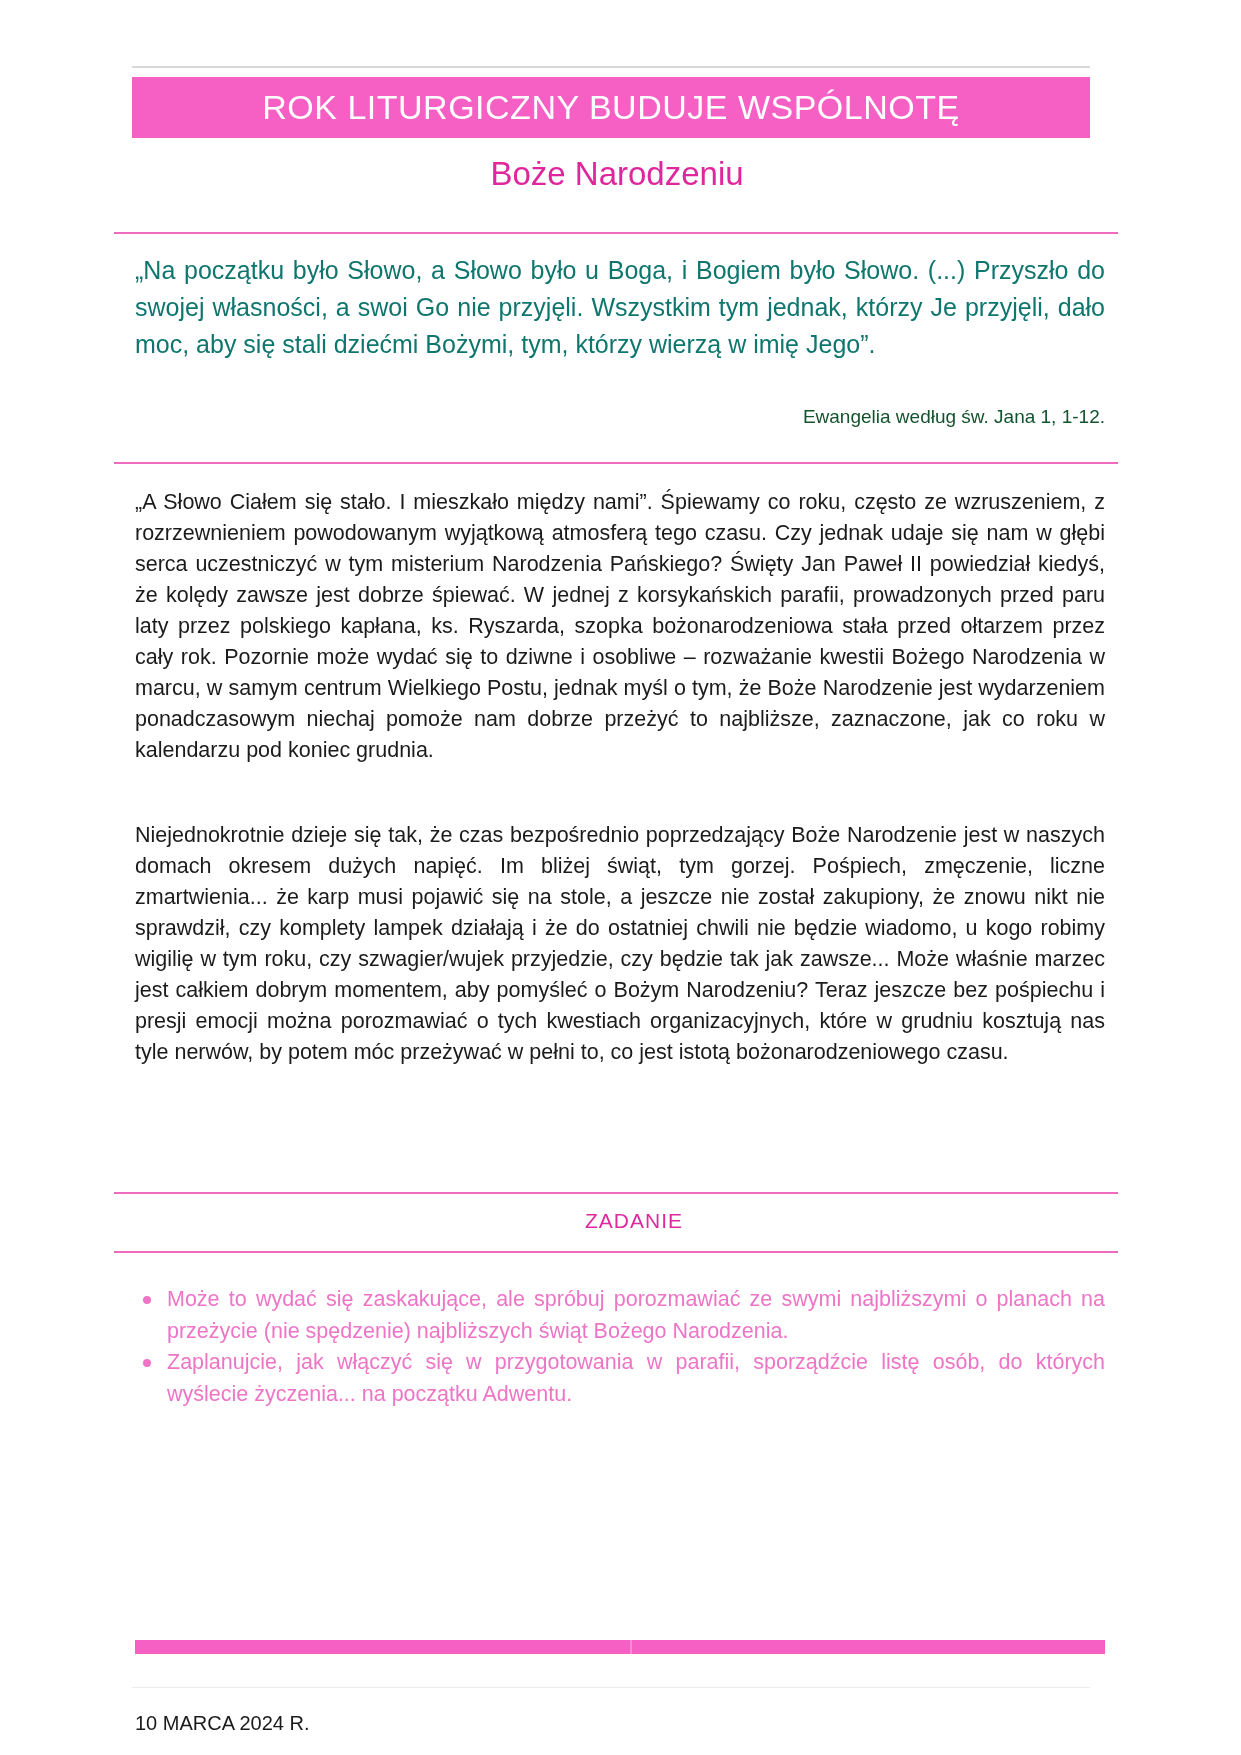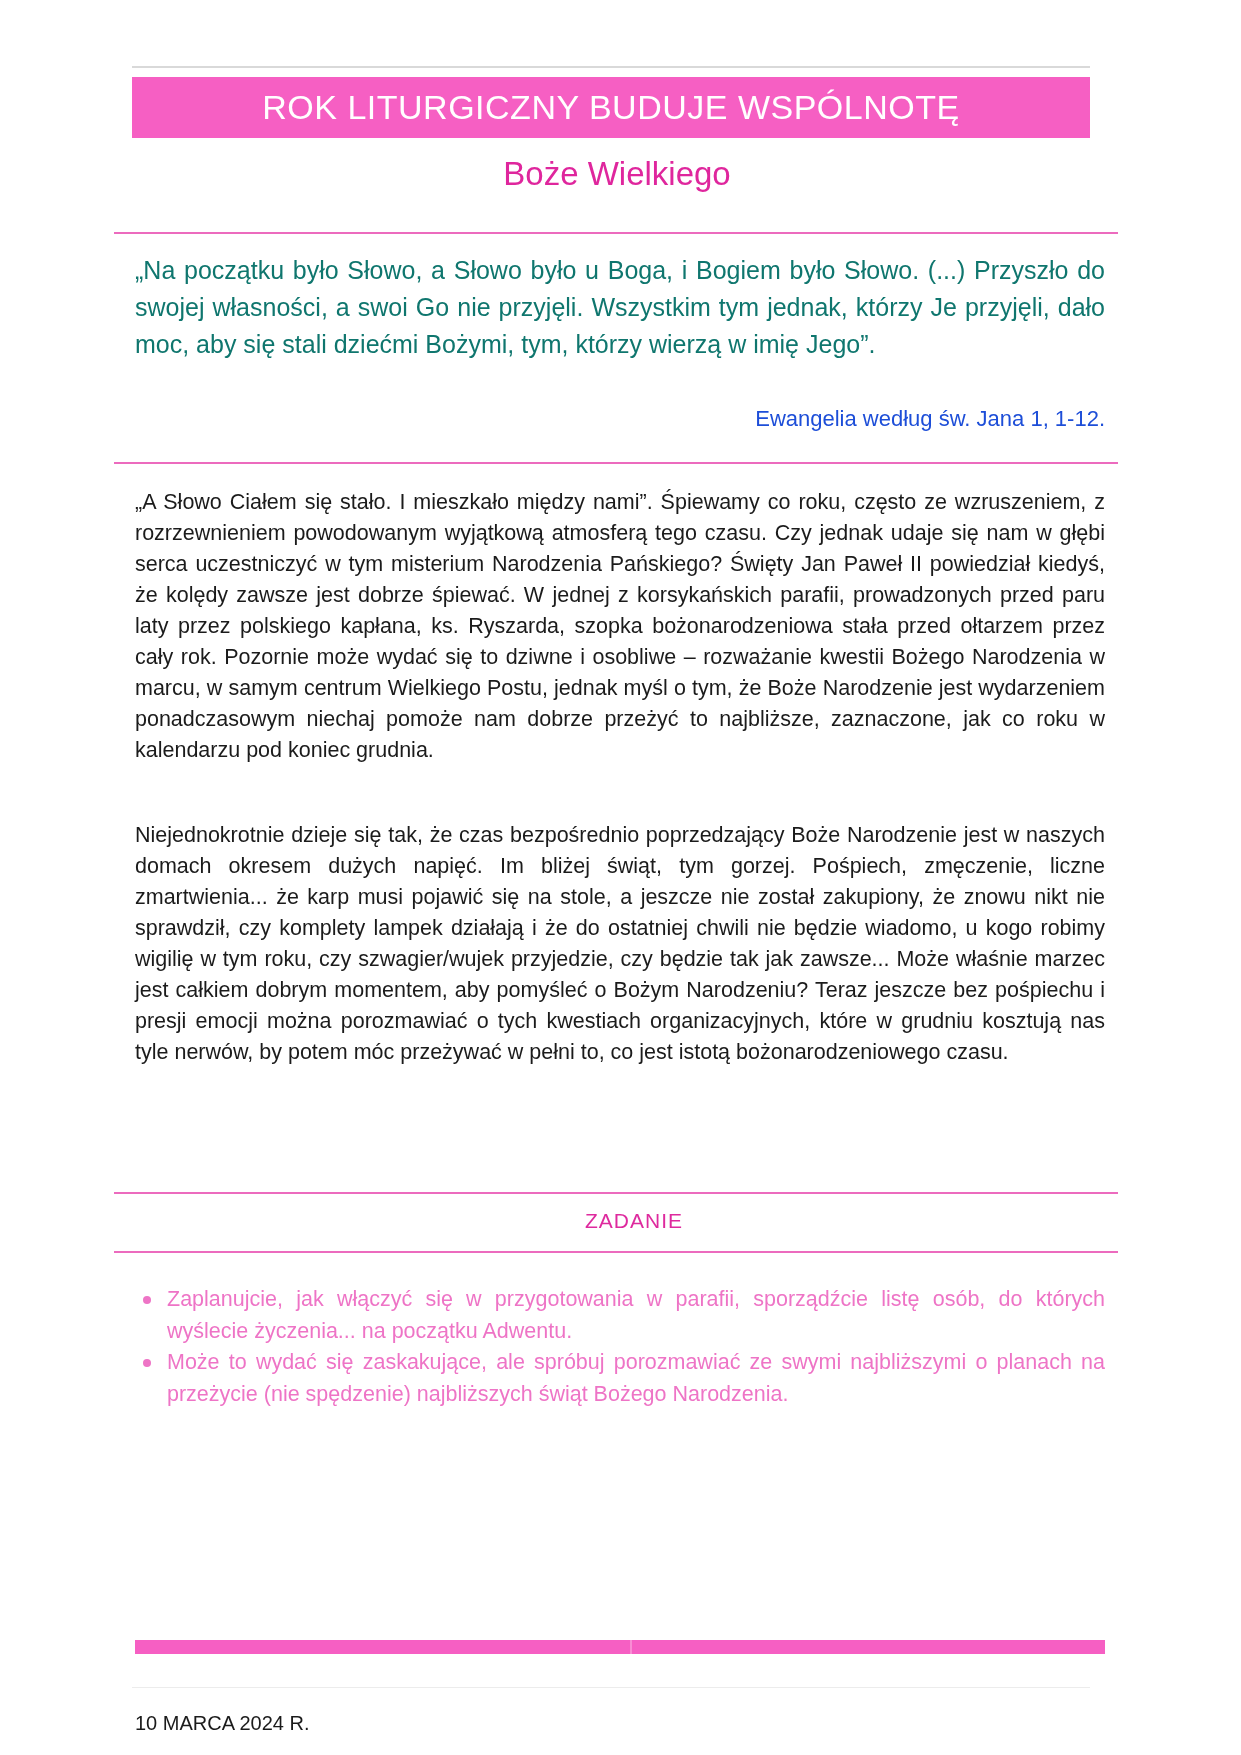--- a/index.html
+++ b/index.html
@@ -56,22 +56,22 @@
     color: #0f766e;
     font-size: 25px;
     line-height: 37px;
     text-align: justify;
   }
   .attribution {
     position: absolute;
     left: 135px; top: 406px;
     width: 970px;
     text-align: right;
-    color: #1d4ed8;
-    font-size: 22px;
+    color: #14532d;
+    font-size: 19px;
   }
   .body-text {
     position: absolute;
     left: 135px;
     width: 970px;
     color: #1b1b1b;
     font-size: 21.5px;
     line-height: 31px;
     text-align: justify;
   }
@@ -137,21 +137,21 @@
 <body>
 
 <div class="page">
 
   <div class="banner-topline"></div>
 
   <div class="banner">
     <span class="banner-title">ROK LITURGICZNY BUDUJE WSPÓLNOTĘ</span>
   </div>
 
-  <h1 class="doc-title" style="margin:0; font-weight:normal;">Boże Wielkiego</h1>
+  <h1 class="doc-title" style="margin:0; font-weight:normal;">Boże Narodzeniu</h1>
 
   <div class="rule rule-1"></div>
 
   <div class="quote">„Na początku było Słowo, a Słowo było u Boga, i Bogiem było Słowo. (...) Przyszło do swojej własności, a swoi Go nie przyjęli. Wszystkim tym jednak, którzy Je przyjęli, dało moc, aby się stali dziećmi Bożymi, tym, którzy wierzą w imię Jego”.</div>
 
   <div class="attribution">Ewangelia według św. Jana 1, 1-12.</div>
 
   <div class="rule rule-2"></div>
 
   <p class="body-text para-1" style="margin:0;">„A Słowo Ciałem się stało. I mieszkało między nami”. Śpiewamy co roku, często ze wzruszeniem, z rozrzewnieniem powodowanym wyjątkową atmosferą tego czasu. Czy jednak udaje się nam w głębi serca uczestniczyć w tym misterium Narodzenia Pańskiego? Święty Jan Paweł II powiedział kiedyś, że kolędy zawsze jest dobrze śpiewać. W jednej z korsykańskich parafii, prowadzonych przed paru laty przez polskiego kapłana, ks. Ryszarda, szopka bożonarodzeniowa stała przed ołtarzem przez cały rok. Pozornie może wydać się to dziwne i osobliwe – rozważanie kwestii Bożego Narodzenia w marcu, w samym centrum Wielkiego Postu, jednak myśl o tym, że Boże Narodzenie jest wydarzeniem ponadczasowym niechaj pomoże nam dobrze przeżyć to najbliższe, zaznaczone, jak co roku w kalendarzu pod koniec grudnia.</p>
@@ -160,25 +160,25 @@
 
   <div class="rule rule-3"></div>
 
   <div class="task-heading">ZADANIE</div>
 
   <div class="rule rule-4"></div>
 
   <div class="task-list">
     <div class="task-item">
       <span class="bullet-dot"></span>
-      <span>Zaplanujcie, jak włączyć się w przygotowania w parafii, sporządźcie listę osób, do których wyślecie życzenia... na początku Adwentu.</span>
+      <span>Może to wydać się zaskakujące, ale spróbuj porozmawiać ze swymi najbliższymi o planach na przeżycie (nie spędzenie) najbliższych świąt Bożego Narodzenia.</span>
     </div>
     <div class="task-item">
       <span class="bullet-dot"></span>
-      <span>Może to wydać się zaskakujące, ale spróbuj porozmawiać ze swymi najbliższymi o planach na przeżycie (nie spędzenie) najbliższych świąt Bożego Narodzenia.</span>
+      <span>Zaplanujcie, jak włączyć się w przygotowania w parafii, sporządźcie listę osób, do których wyślecie życzenia... na początku Adwentu.</span>
     </div>
   </div>
 
   <div class="footer-bar">
     <div class="seam"></div>
   </div>
 
   <div class="footer-date">10 MARCA 2024 R.</div>
 
   <div class="footer-bottomline"></div>

